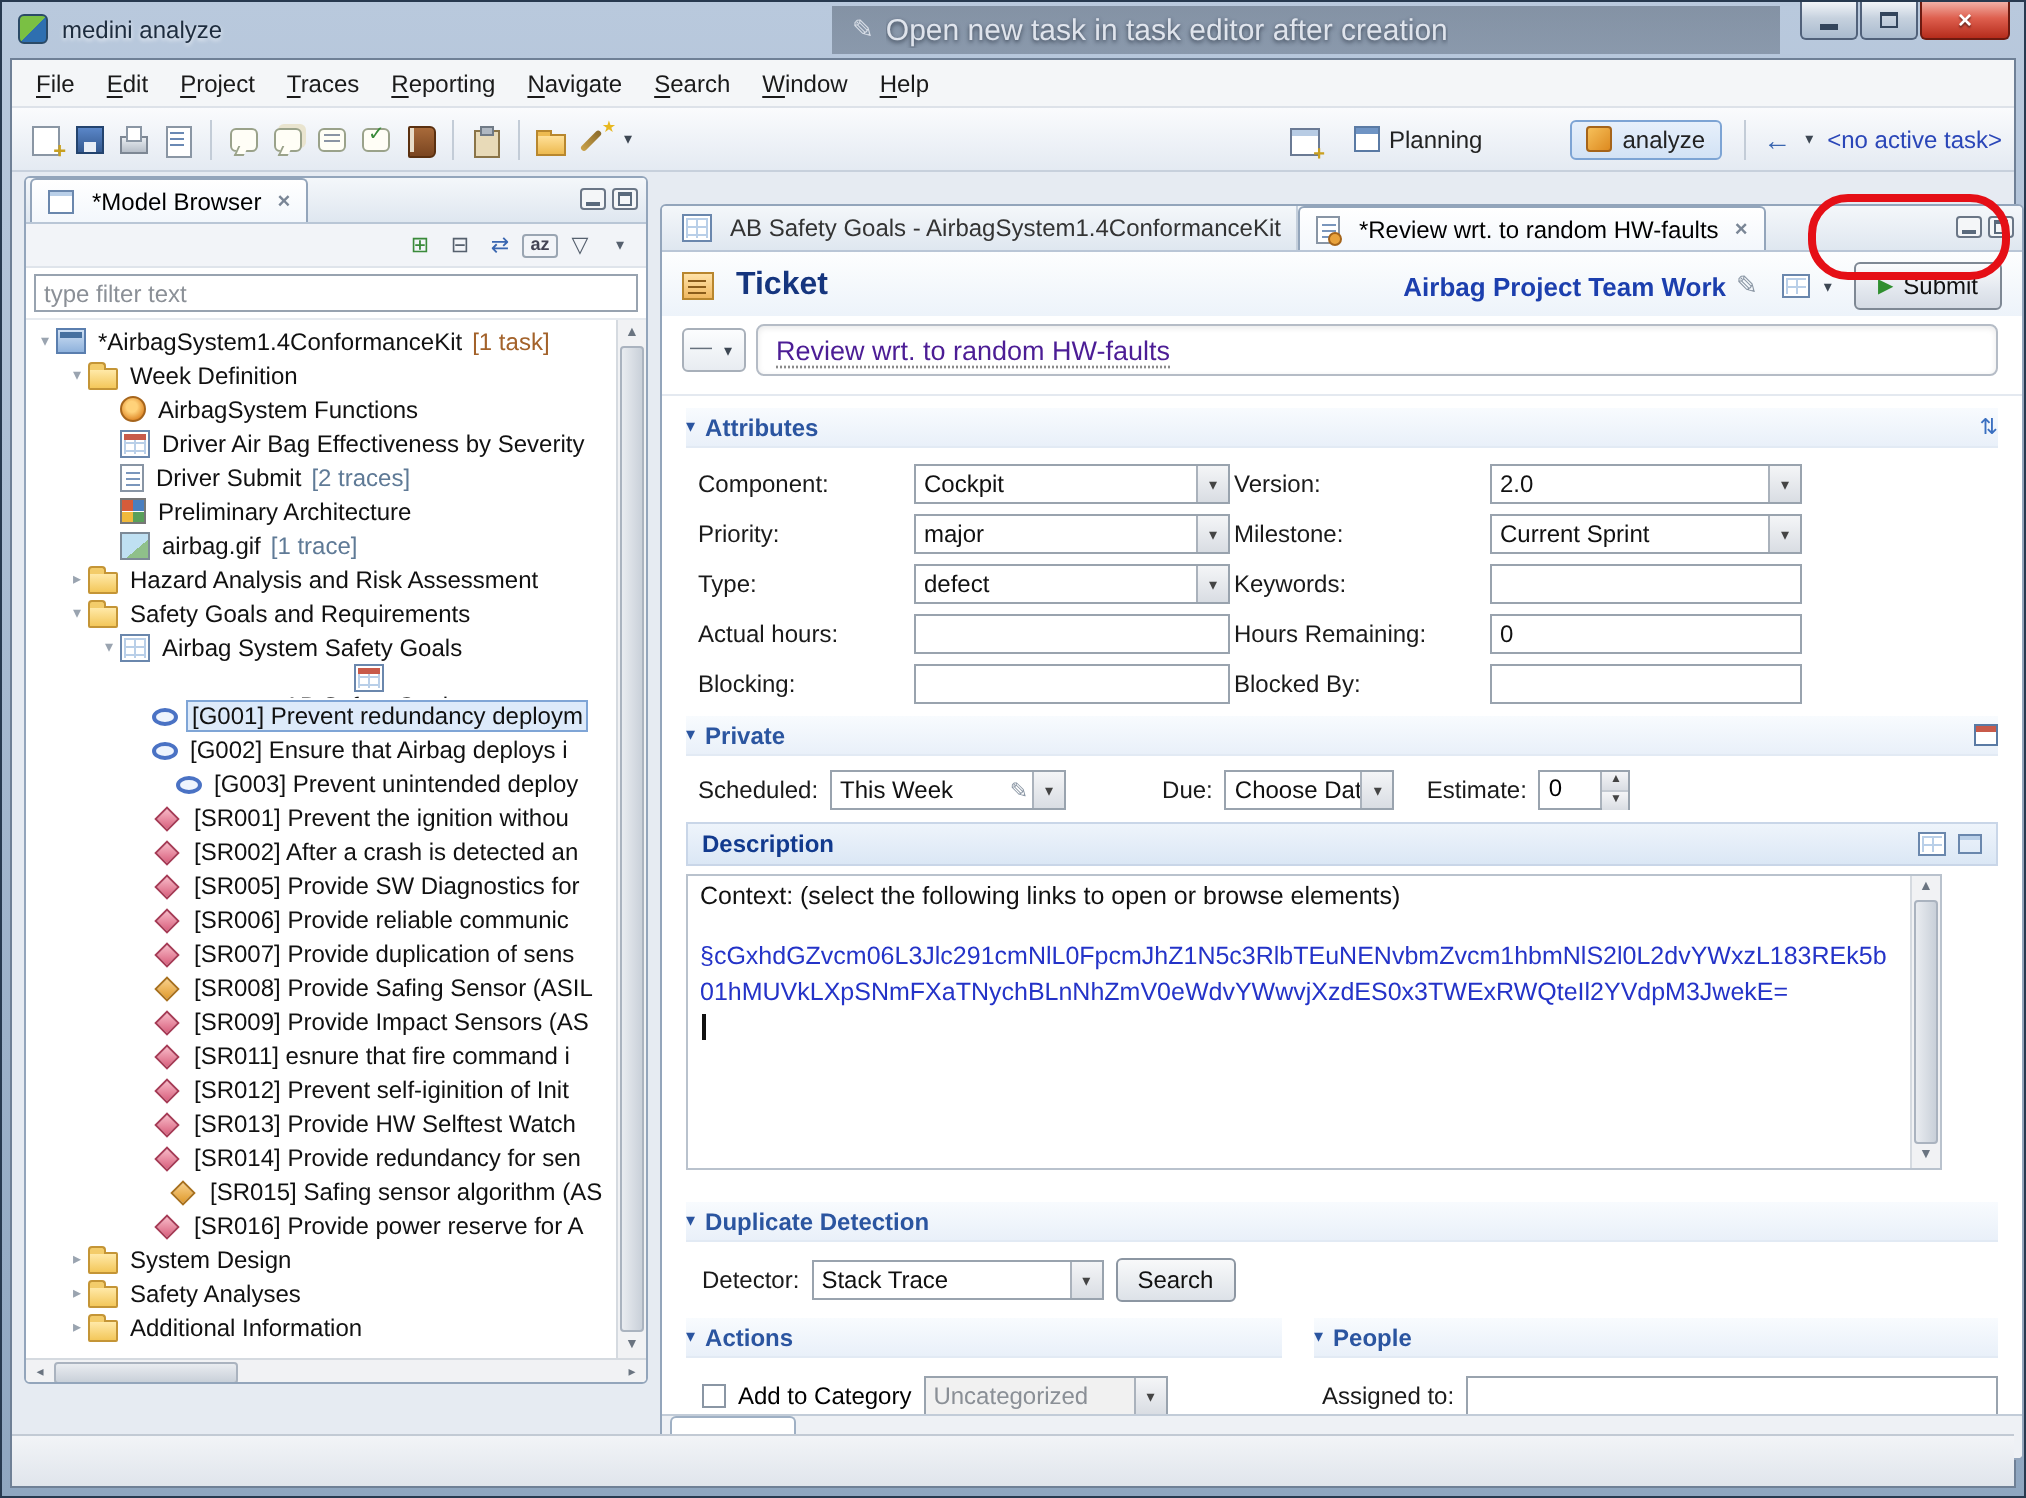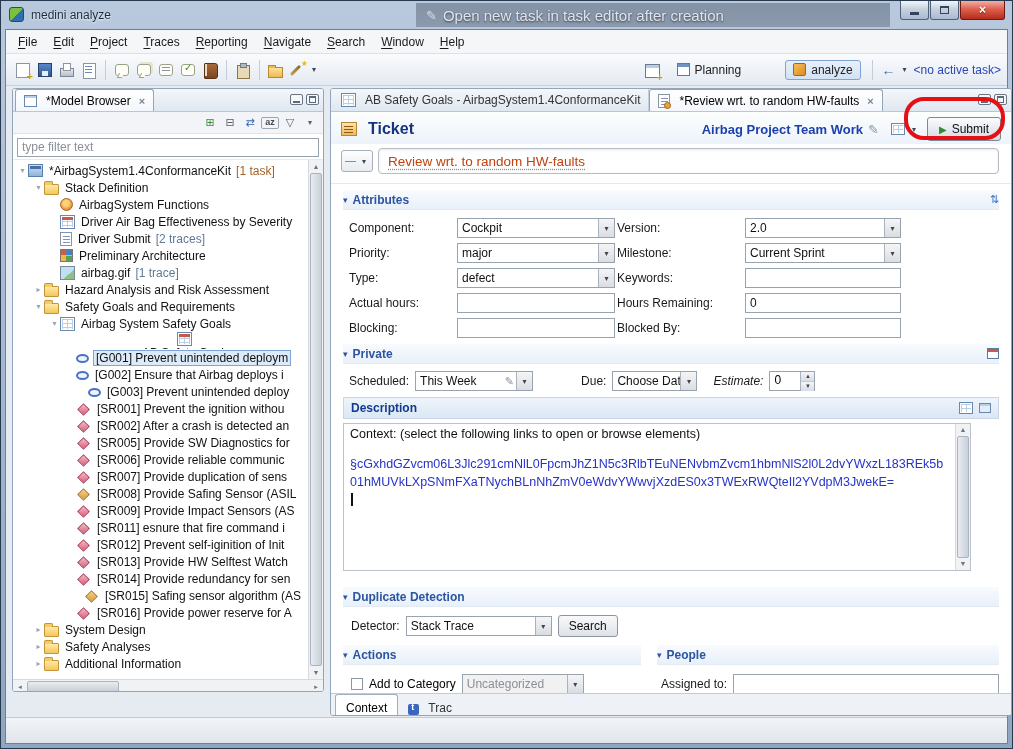--- a/index.html
+++ b/index.html
@@ -76,21 +76,21 @@
   .persp.active { background:linear-gradient(#e7f0fb,#d2e2f5); border-color:#7da4d4; }
   .pico { width:13px; height:13px; display:inline-block; flex:none; }
   .pico.planning-icon { background:#fff; border:1px solid #5a7aa4; box-shadow:inset 0 3px 0 #6f94c4; }
   .pico.analyze-icon { background:linear-gradient(135deg,#f6c05a,#dd8a20); border:1px solid #a5641a; border-radius:2px; }
 
   
   .workspace { position:absolute; left:0; right:0; top:56px; bottom:26px; background:#e6ebf2; }
 
   .view-frame { position:absolute; background:#fff; border:1px solid #93a5bb; border-radius:3px; overflow:hidden; }
   #left-view { left:6px; top:2px; width:312px; height:604px; }
-  #editor-view { left:324px; top:2px; width:682px; height:628px; }
+  #editor-view { left:324px; top:16px; width:682px; height:628px; }
 
   .tabs-row { height:23px; background:linear-gradient(#f4f7fa,#dfe7f0); border-bottom:1px solid #b9c6d6;
     display:flex; align-items:flex-end; padding-left:2px; position:relative; }
   .tab { height:22px; display:flex; align-items:center; gap:5px; padding:0 8px; font-size:12px; color:#333;
     border-right:1px solid #c4cfdc; white-space:nowrap; overflow:hidden; }
   .tab.active { background:linear-gradient(#ffffff,#f3f7fc); border:1px solid #93a5bb; border-bottom:none;
     border-radius:3px 3px 0 0; color:#000; }
   .tab-close { color:#7a8696; font-size:11px; font-weight:bold; margin-left:3px; }
   .minmax { position:absolute; right:4px; top:5px; display:flex; }
   .mm { width:13px; height:11px; border:1px solid #6a7686; background:#f4f6f8; margin-left:3px; position:relative; border-radius:2px; }
@@ -164,21 +164,21 @@
   .submit-btn { display:flex; align-items:center; gap:5px; height:24px; padding:0 11px; margin-left:8px;
     background:linear-gradient(#fbfcfd,#e2e7ee 60%,#d5dbe4); border:1px solid #7e8894; border-radius:3px;
     font-size:12px; color:#111; font-family:inherit; }
   .submit-arrow { color:#2f8f2f; font-size:10px; }
   .t-title-row { display:flex; align-items:center; gap:5px; padding:4px 12px 6px 10px; }
   .mini-combo { width:32px; height:22px; border:1px solid #a8b0ba; border-radius:3px; background:linear-gradient(#fcfdfe,#e8ecf1);
     display:flex; align-items:center; justify-content:center; gap:3px; color:#66707c; }
   .mini-combo .dash { font-size:11px; margin-top:-2px; }
   .title-input { flex:1; height:26px; border:1px solid #b5bcc6; border-radius:4px; background:#fff;
     box-shadow:inset 0 1px 3px rgba(0,0,0,.09); display:flex; align-items:center; padding:0 9px; }
-  .title-val { font-size:13.5px; color:#c2410c; text-decoration:underline dotted #8a8a8a; text-underline-offset:3px; }
+  .title-val { font-size:13.5px; color:#4c1d95; text-decoration:underline dotted #8a8a8a; text-underline-offset:3px; }
   .form-sep { height:1px; background:#e4e9f0; margin:3px 0 6px 0; }
 
   .sec-head { margin:0 12px; height:20px; display:flex; align-items:center; gap:5px;
     background:linear-gradient(#f8fbfe,#e9f0f9); color:#2b55a0; font-weight:bold; font-size:12px; border-bottom:1px solid #e2eaf4; }
   .twist { font-size:9px; color:#2b55a0; }
   .sec-right { margin-left:auto; display:flex; align-items:center; gap:6px; }
   .sync-icon { color:#3a6fc0; font-size:11px; font-weight:normal; }
   .cal-icon { width:12px; height:11px; background:#fff; border:1px solid #5a7aa4; box-shadow:inset 0 3px 0 #c85a4a; display:inline-block; }
   .collapse-icon { width:12px; height:10px; border:1px solid #6a87ad; box-shadow:inset 0 2px 0 #b9cfe8; display:inline-block; }
 
@@ -192,21 +192,21 @@
   .combo.disabled { background:#f1f1f1; }
   .combo.disabled .combo-val { color:#8a8f96; }
   .text-field { height:20px; background:#fff; border:1px solid #99a3ae; font-size:12px; padding:0 4px; display:flex; align-items:center; color:#111; }
 
   .private-row { display:flex; align-items:center; margin:7px 12px 6px 18px; }
   .private-row .f-label { margin-right:6px; }
   .combo.sched { width:118px; }
   .combo.sched .pencil { font-size:11px; margin-right:2px; }
   .combo.due-cb { width:85px; }
   .lbl-due { margin-left:48px; }
-  .lbl-est { margin-left:16px;font-style:italic; }
+  .lbl-est { margin-left:16px; }
   .spinner { display:flex; height:20px; border:1px solid #99a3ae; background:#fff; width:46px; }
   .spin-val { flex:1; font-size:12px; padding:1px 4px; }
   .spin-btns { width:14px; display:flex; flex-direction:column; border-left:1px solid #aab2bc; }
   .spin-btns span { flex:1; font-size:6px; color:#444; text-align:center; line-height:9px; background:linear-gradient(#f4f5f7,#d9dde3); }
   .spin-btns span:first-child { border-bottom:1px solid #c4cad2; }
 
   .desc-head { margin:2px 12px 0 12px; height:22px; display:flex; align-items:center;
     background:linear-gradient(#eef4fb,#dbe7f5); border:1px solid #c9d6e8; padding:0 7px;
     font-size:12px; font-weight:bold; color:#123a8e; }
   .desc-box { margin:4px 40px 0 12px; height:148px; border:1px solid #b9c2cd; background:#fff; position:relative;
@@ -348,21 +348,21 @@
           <div class="tree" data-name="model-tree">
               <div class="tree-row" data-name="tree-item" style="padding-left: 4px;">
                 <span class="twisty" data-name="expanded-arrow-icon">▾</span>
                 <span class="tico project-icon" data-name="project-icon"></span>
                 <span class="tlabel" data-name="tree-item-label">*AirbagSystem1.4ConformanceKit</span>
                 <span class="tsuffix" data-name="tree-item-decoration" style="color: rgb(163, 98, 42);">[1 task]</span>
               </div>
               <div class="tree-row" data-name="tree-item" style="padding-left: 20px;">
                 <span class="twisty" data-name="expanded-arrow-icon">▾</span>
                 <span class="tico folder-icon" data-name="folder-icon"></span>
-                <span class="tlabel" data-name="tree-item-label">Stack Definition</span>
+                <span class="tlabel" data-name="tree-item-label">Week Definition</span>
               </div>
               <div class="tree-row" data-name="tree-item" style="padding-left: 36px;">
                 <span class="twisty" data-name="twisty-spacer"></span>
                 <span class="tico functions-icon" data-name="functions-icon"></span>
                 <span class="tlabel" data-name="tree-item-label">AirbagSystem Functions</span>
               </div>
               <div class="tree-row" data-name="tree-item" style="padding-left: 36px;">
                 <span class="twisty" data-name="twisty-spacer"></span>
                 <span class="tico severity-table-icon grid-ic" data-name="severity-table-icon"></span>
                 <span class="tlabel" data-name="tree-item-label">Driver Air Bag Effectiveness by Severity</span>
@@ -400,21 +400,21 @@
                 <span class="tlabel" data-name="tree-item-label">Airbag System Safety Goals</span>
               </div>
               <div class="tree-row" data-name="tree-item" style="padding-left: 52px; flex-direction: column;">
                 <span class="twisty" data-name="twisty-spacer"></span>
                 <span class="tico goals-doc-icon grid-ic" data-name="goals-doc-icon"></span>
                 <span class="tlabel" data-name="tree-item-label">AB Safety Goals</span>
               </div>
               <div class="tree-row" data-name="tree-item" style="padding-left: 52px;">
                 <span class="twisty" data-name="twisty-spacer"></span>
                 <span class="tico goal-icon" data-name="goal-icon"></span>
-                <span class="tlabel selected" data-name="tree-item-label">[G001] Prevent unintended deploym</span>
+                <span class="tlabel selected" data-name="tree-item-label">[G001] Prevent redundancy deploym</span>
               </div>
               <div class="tree-row" data-name="tree-item" style="padding-left: 52px;">
                 <span class="twisty" data-name="twisty-spacer"></span>
                 <span class="tico goal-icon" data-name="goal-icon"></span>
                 <span class="tlabel" data-name="tree-item-label">[G002] Ensure that Airbag deploys i</span>
               </div>
               <div class="tree-row" data-name="tree-item" style="padding-left: 28px; margin-left: 36px;">
                 <span class="twisty" data-name="twisty-spacer"></span>
                 <span class="tico goal-icon" data-name="goal-icon"></span>
                 <span class="tlabel" data-name="tree-item-label">[G003] Prevent unintended deploy</span>

